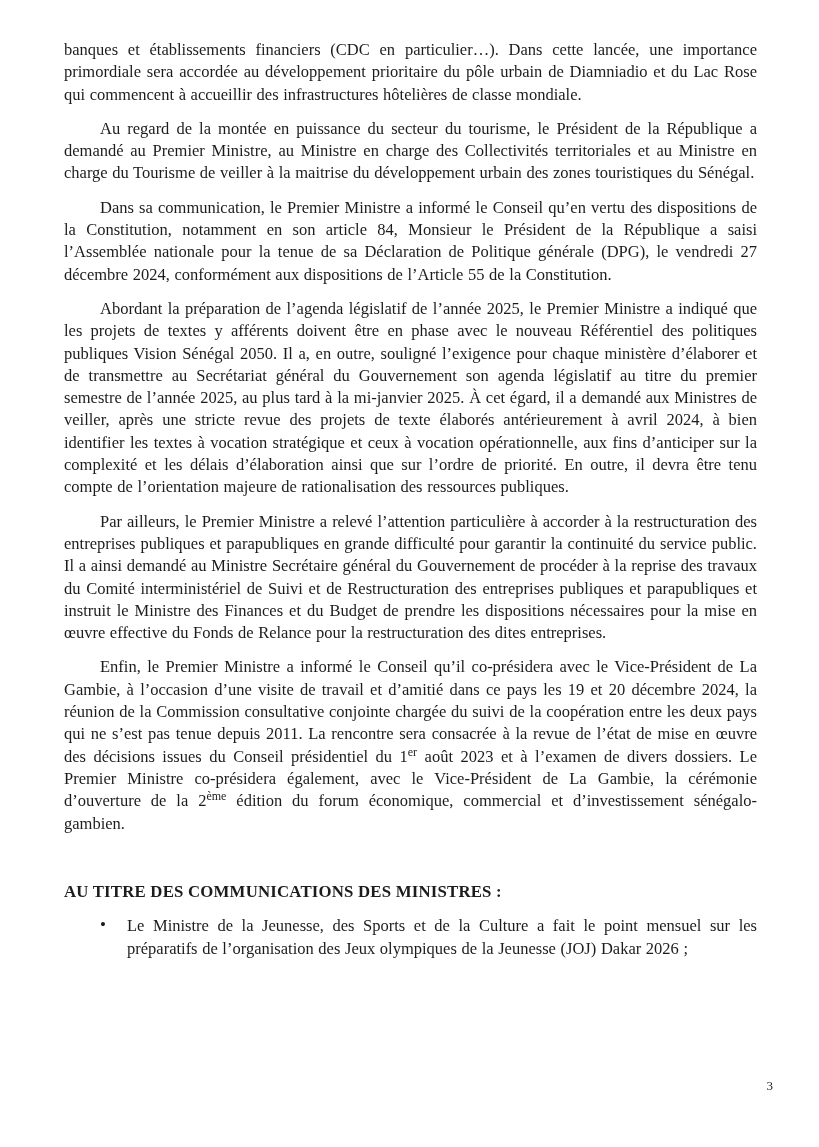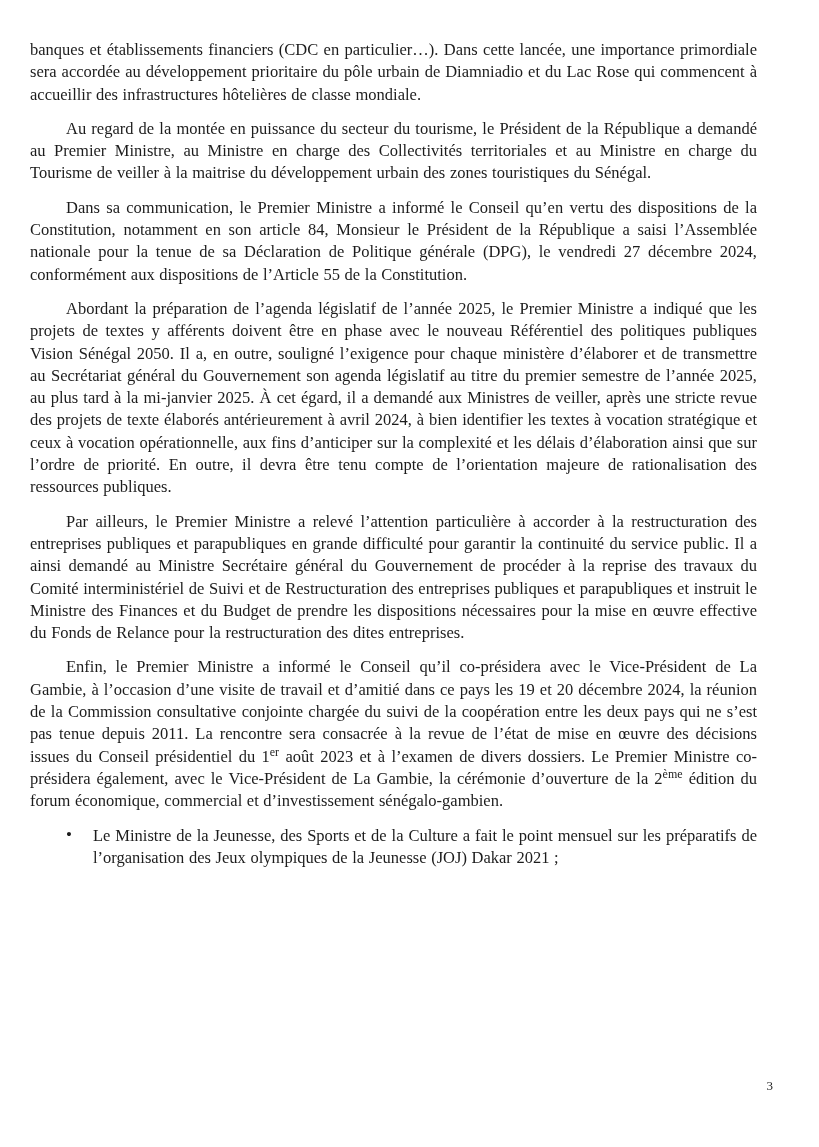--- a/index.html
+++ b/index.html
@@ -12,21 +12,21 @@
     width: 819px;
     height: 1147px;
     font-family: "Liberation Serif", "DejaVu Serif", serif;
     color: #1c1c1c;
     overflow: hidden;
   }
   .page {
     position: relative;
     width: 819px;
     height: 1147px;
-    padding: 39px 62px 0 30px;
+    padding: 39px 62px 0 64px;
     background: #ffffff;
   }
   .para {
     margin: 0 0 12px 0;
     font-size: 16.5px;
     line-height: 22.3px;
     text-align: justify;
     text-indent: 36px;
     word-spacing: 0.5px;
   }
@@ -81,23 +81,24 @@
   <p class="para">Au regard de la montée en puissance du secteur du tourisme, le Président de la République a demandé au Premier Ministre, au Ministre en charge des Collectivités territoriales et au Ministre en charge du Tourisme de veiller à la maitrise du développement urbain des zones touristiques du Sénégal.</p>
 
   <p class="para">Dans sa communication, le Premier Ministre a informé le Conseil qu’en vertu des dispositions de la Constitution, notamment en son article 84, Monsieur le Président de la République a saisi l’Assemblée nationale pour la tenue de sa Déclaration de Politique générale (DPG), le vendredi 27 décembre 2024, conformément aux dispositions de l’Article 55 de la Constitution.</p>
 
   <p class="para">Abordant la préparation de l’agenda législatif de l’année 2025, le Premier Ministre a indiqué que les projets de textes y afférents doivent être en phase avec le nouveau Référentiel des politiques publiques Vision Sénégal 2050. Il a, en outre, souligné l’exigence pour chaque ministère d’élaborer et de transmettre au Secrétariat général du Gouvernement son agenda législatif au titre du premier semestre de l’année 2025, au plus tard à la mi-janvier 2025. À cet égard, il a demandé aux Ministres de veiller, après une stricte revue des projets de texte élaborés antérieurement à avril 2024, à bien identifier les textes à vocation stratégique et ceux à vocation opérationnelle, aux fins d’anticiper sur la complexité et les délais d’élaboration ainsi que sur l’ordre de priorité. En outre, il devra être tenu compte de l’orientation majeure de rationalisation des ressources publiques.</p>
 
   <p class="para">Par ailleurs, le Premier Ministre a relevé l’attention particulière à accorder à la restructuration des entreprises publiques et parapubliques en grande difficulté pour garantir la continuité du service public. Il a ainsi demandé au Ministre Secrétaire général du Gouvernement de procéder à la reprise des travaux du Comité interministériel de Suivi et de Restructuration des entreprises publiques et parapubliques et instruit le Ministre des Finances et du Budget de prendre les dispositions nécessaires pour la mise en œuvre effective du Fonds de Relance pour la restructuration des dites entreprises.</p>
 
   <p class="para"><span>Enfin, le Premier Ministre a informé le Conseil qu’il co-présidera avec le Vice-Président de La Gambie, à l’occasion d’une visite de travail et d’amitié dans ce pays les 19 et 20 décembre 2024, la réunion de la Commission consultative conjointe chargée du suivi de la coopération entre les deux pays qui ne s’est pas tenue depuis 2011. La rencontre sera consacrée à la revue de l’état de mise en œuvre des décisions issues du Conseil présidentiel du 1</span><sup>er</sup><span> août 2023 et à l’examen de divers dossiers. Le Premier Ministre co-présidera également, avec le Vice-Président de La Gambie, la cérémonie d’ouverture de la 2</span><sup>ème</sup><span> édition du forum économique, commercial et d’investissement sénégalo-gambien.</span></p>
 
+  <h2 class="section-heading">AU TITRE DES COMMUNICATIONS DES MINISTRES :</h2>
 
   <ul class="bullet-list">
     <li>
       <span class="bullet-marker">•</span>
-      <span>Le Ministre de la Jeunesse, des Sports et de la Culture a fait le point mensuel sur les préparatifs de l’organisation des Jeux olympiques de la Jeunesse (JOJ) Dakar 2021 ;</span>
+      <span>Le Ministre de la Jeunesse, des Sports et de la Culture a fait le point mensuel sur les préparatifs de l’organisation des Jeux olympiques de la Jeunesse (JOJ) Dakar 2026 ;</span>
     </li>
   </ul>
 
   <div class="page-number">3</div>
 
 </div>
 
 </body></html>

